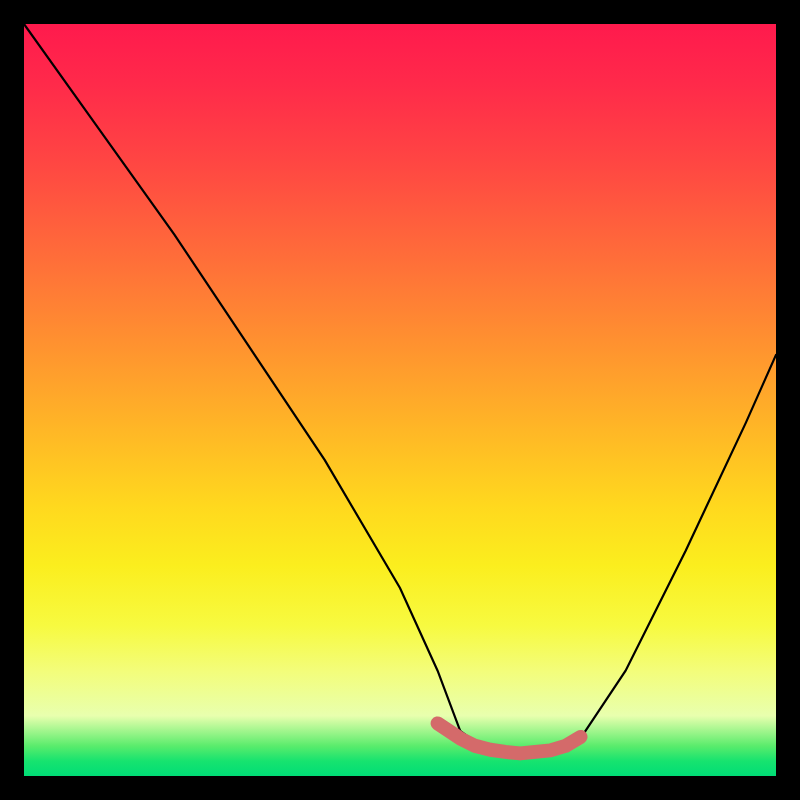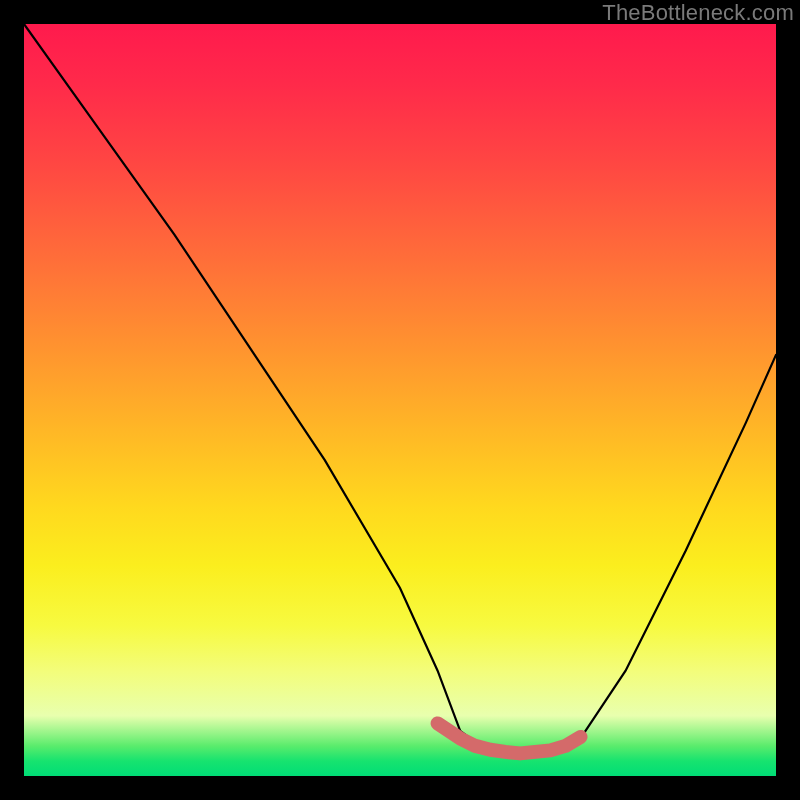--- a/index.html
+++ b/index.html
@@ -67,14 +67,13 @@
   <div class="plot">
 
     <svg class="curve" viewBox="0 0 752 752" preserveAspectRatio="none">
 
       <path fill="none" stroke="#000000" stroke-width="2.2" stroke-linecap="round" d="M0.0 0.0 L75.2 105.3 L150.4 210.6 L225.6 323.4 L300.8 436.2 L376.0 564.0 L413.6 646.7 L436.2 706.9 L466.2 729.4 L496.3 729.4 L526.4 729.4 L556.5 714.4 L601.6 646.7 L661.8 526.4 L721.9 398.6 L752.0 330.9"></path>
 
       <path fill="none" stroke="#d46a6a" stroke-width="14" stroke-linecap="round" stroke-linejoin="round" d="M413.6 699.4 L436.2 714.4 L451.2 721.9 L466.2 725.7 L481.3 727.9 L496.3 729.4 L511.4 727.9 L526.4 726.4 L541.4 721.9 L556.5 712.9"></path>
     </svg>
 
   </div>
-  <div class="watermark">TheBottleneck.com</div>
 </div>
 
 </body></html>

